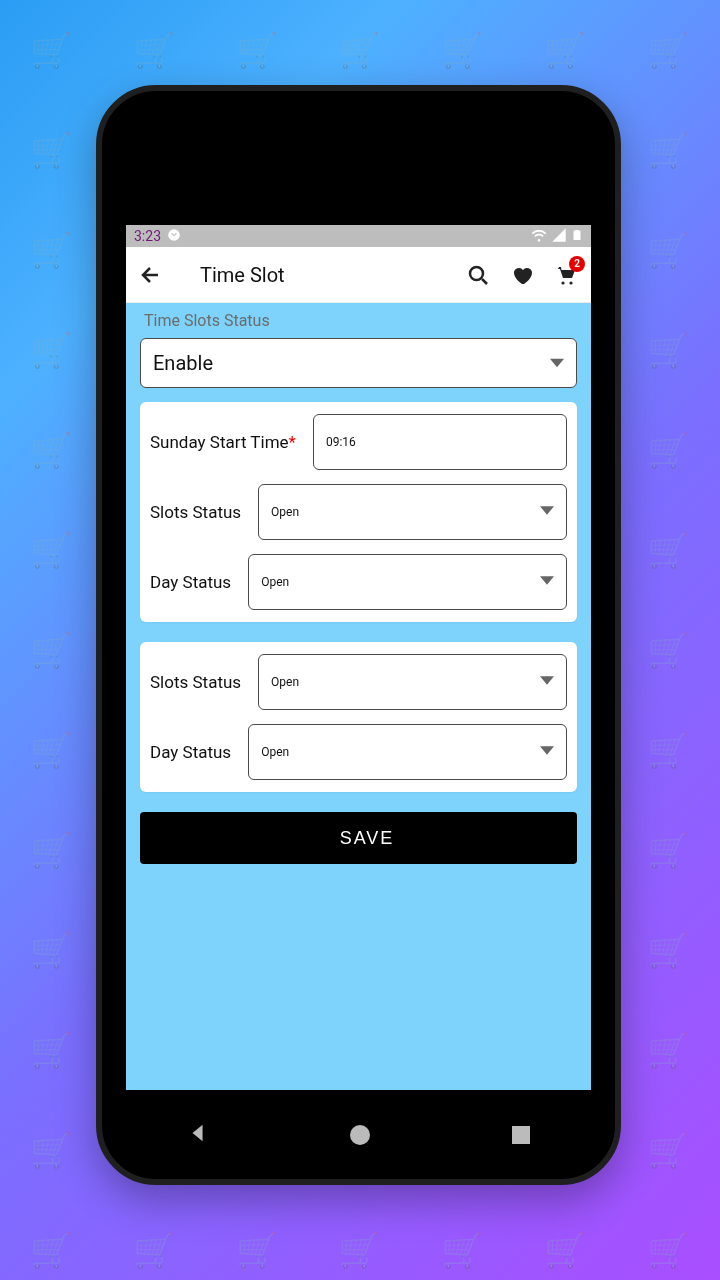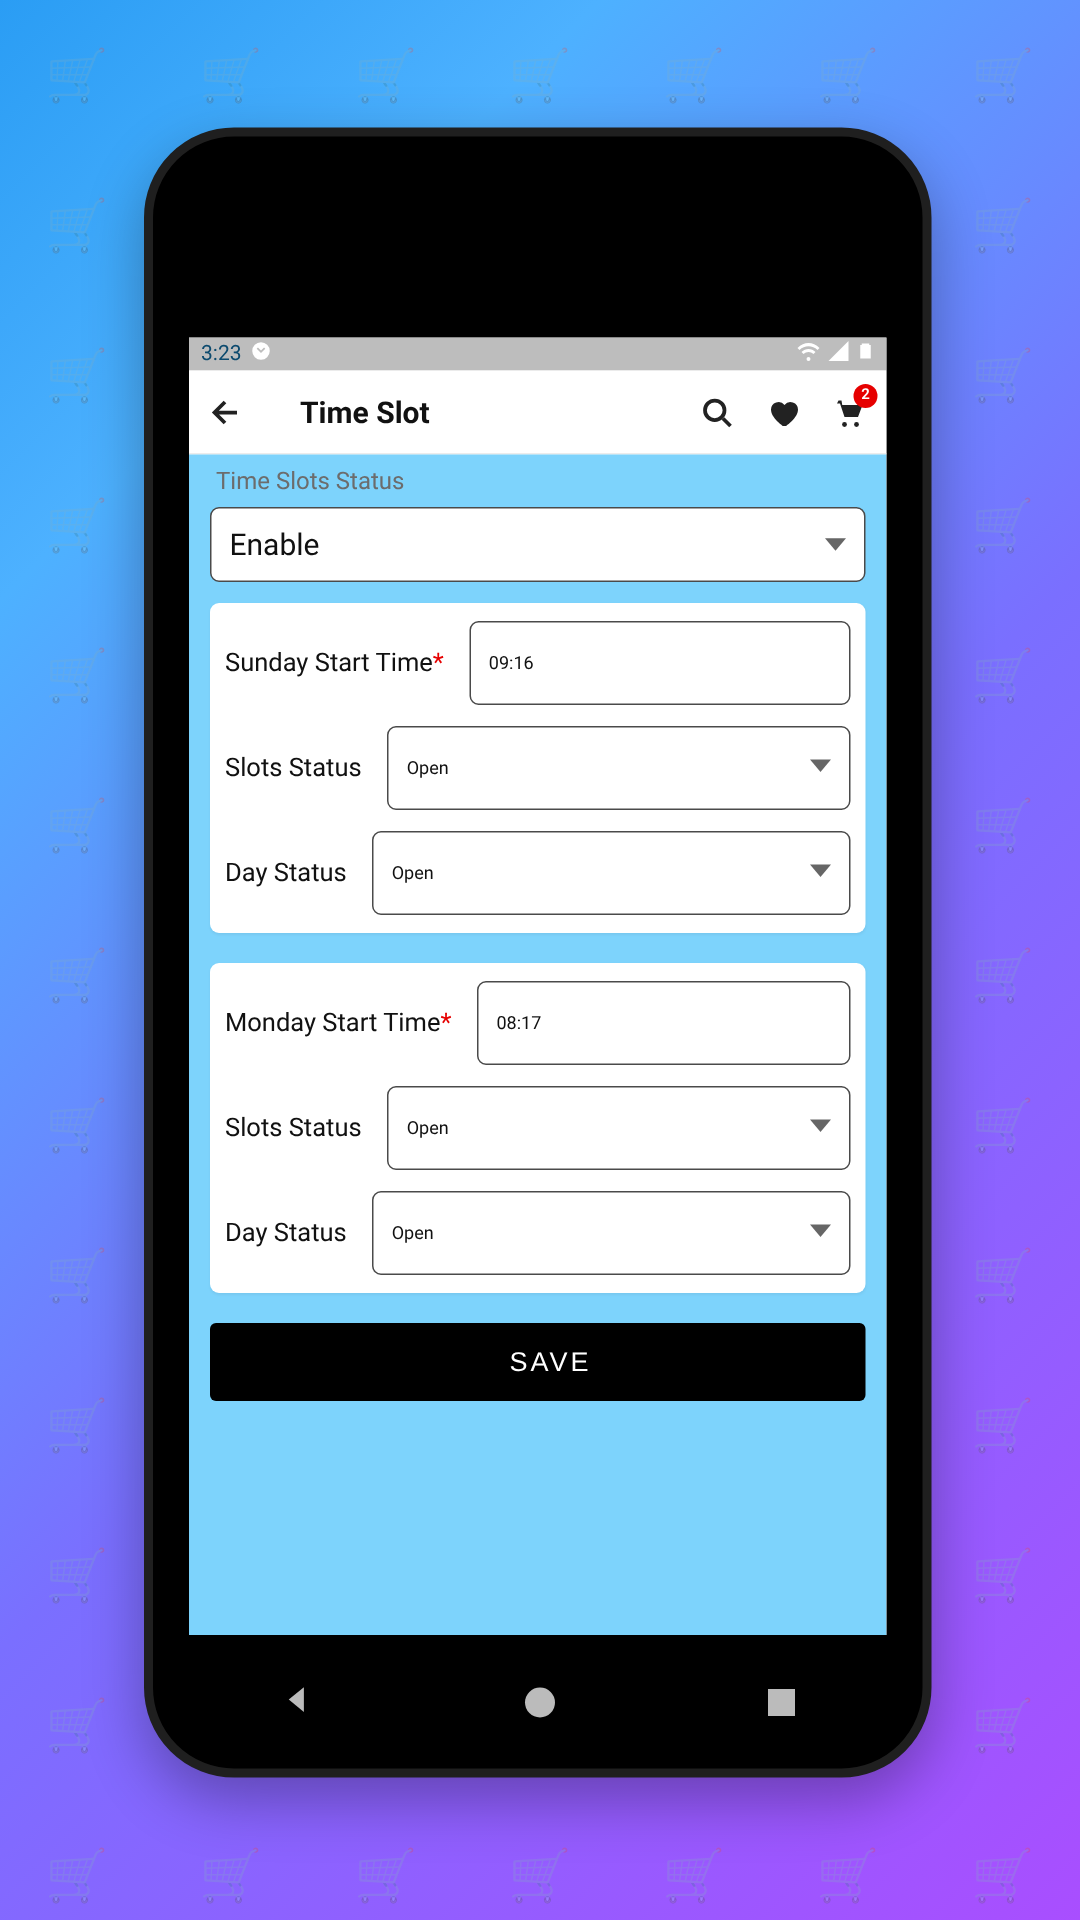--- a/index.html
+++ b/index.html
@@ -57,33 +57,33 @@
   .screen{
     position:absolute;
     top:120px; left:10px; right:10px; bottom:75px;
     background:#f0f0f0;
     overflow:hidden;
   }
 
   .statusbar{
     height:22px;background:#bdbdbd;
     display:flex;align-items:center;
-    padding:0 8px;color:#0c4a6e;font-size:14px;
+    padding:0 8px;color:#701a75;font-size:14px;
     justify-content:space-between;
   }
   .statusbar .left{display:flex;align-items:center;gap:6px;}
   .statusbar .right{display:flex;align-items:center;gap:4px;}
 
   .appbar{
     height:56px;background:#fff;
     display:flex;align-items:center;
     padding:0 12px;gap:18px;
     border-bottom:1px solid #ececec;
   }
-  .appbar .title{font-size:20px;font-weight:700;color:#111;margin-left:18px;}
+  .appbar .title{font-size:20px;font-weight:400;color:#111;margin-left:18px;}
   .appbar .spacer{flex:1;}
   .appbar .icon{width:26px;height:26px;display:flex;align-items:center;justify-content:center;color:#222;}
   .appbar svg{width:24px;height:24px;}
   .cart-wrap{position:relative;}
   .badge{
     position:absolute;top:-6px;right:-6px;
     background:#e60000;color:#fff;
     font-size:10px;border-radius:50%;
     width:16px;height:16px;display:flex;align-items:center;justify-content:center;
     font-weight:600;
@@ -351,26 +351,20 @@
               <span class="caret"><svg viewBox="0 0 10 6" fill="#666">
                     <path d="M0 0l5 6 5-6z"></path>
                   </svg></span>
             </div>
           </div>
         </div>
 
         
         <div class="card">
           <div class="row">
-            <span class="lbl"><span>Monday Start Time</span><span class="req">*</span></span>
-            <div class="input-box">
-              <span>08:17</span>
-            </div>
-          </div>
-          <div class="row">
             <span class="lbl">Slots Status</span>
             <div class="select-box">
               <span>Open</span>
               <span class="caret"><svg viewBox="0 0 10 6" fill="#666">
                     <path d="M0 0l5 6 5-6z"></path>
                   </svg></span>
             </div>
           </div>
           <div class="row">
             <span class="lbl">Day Status</span>

